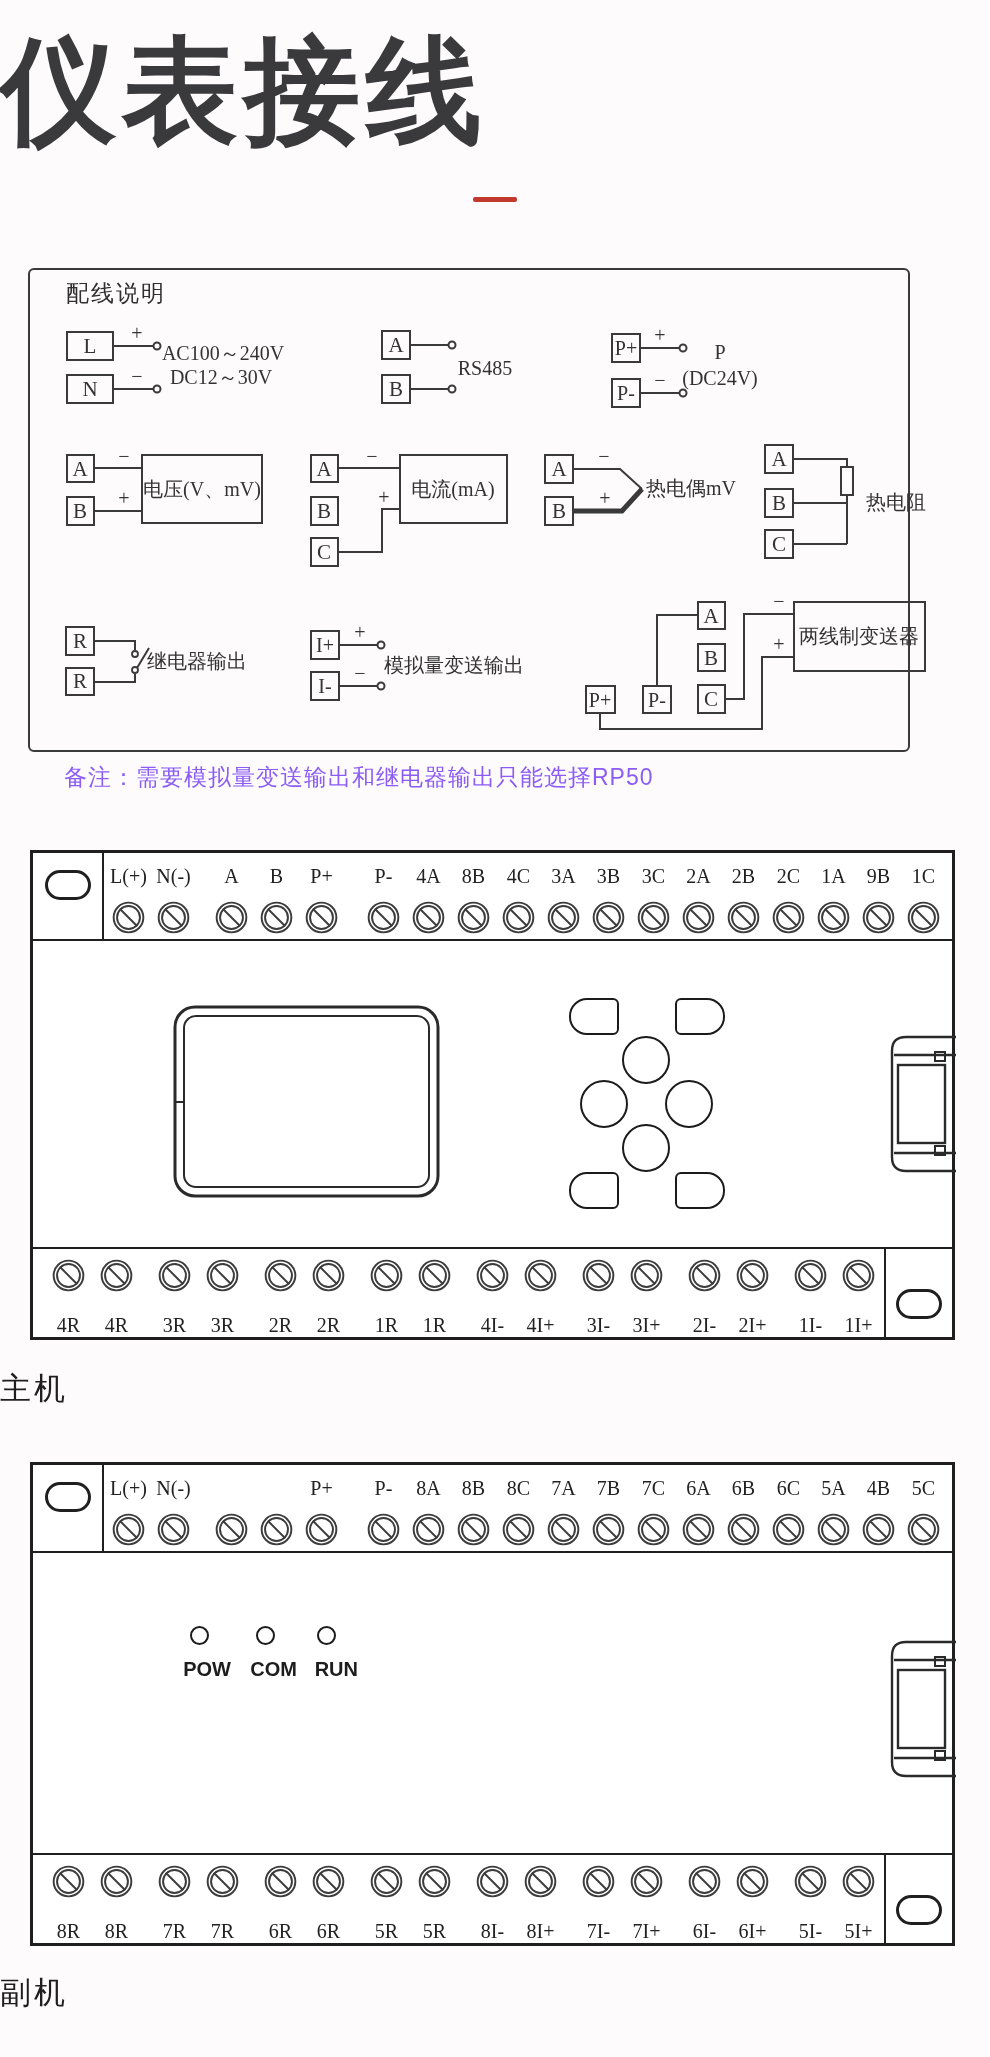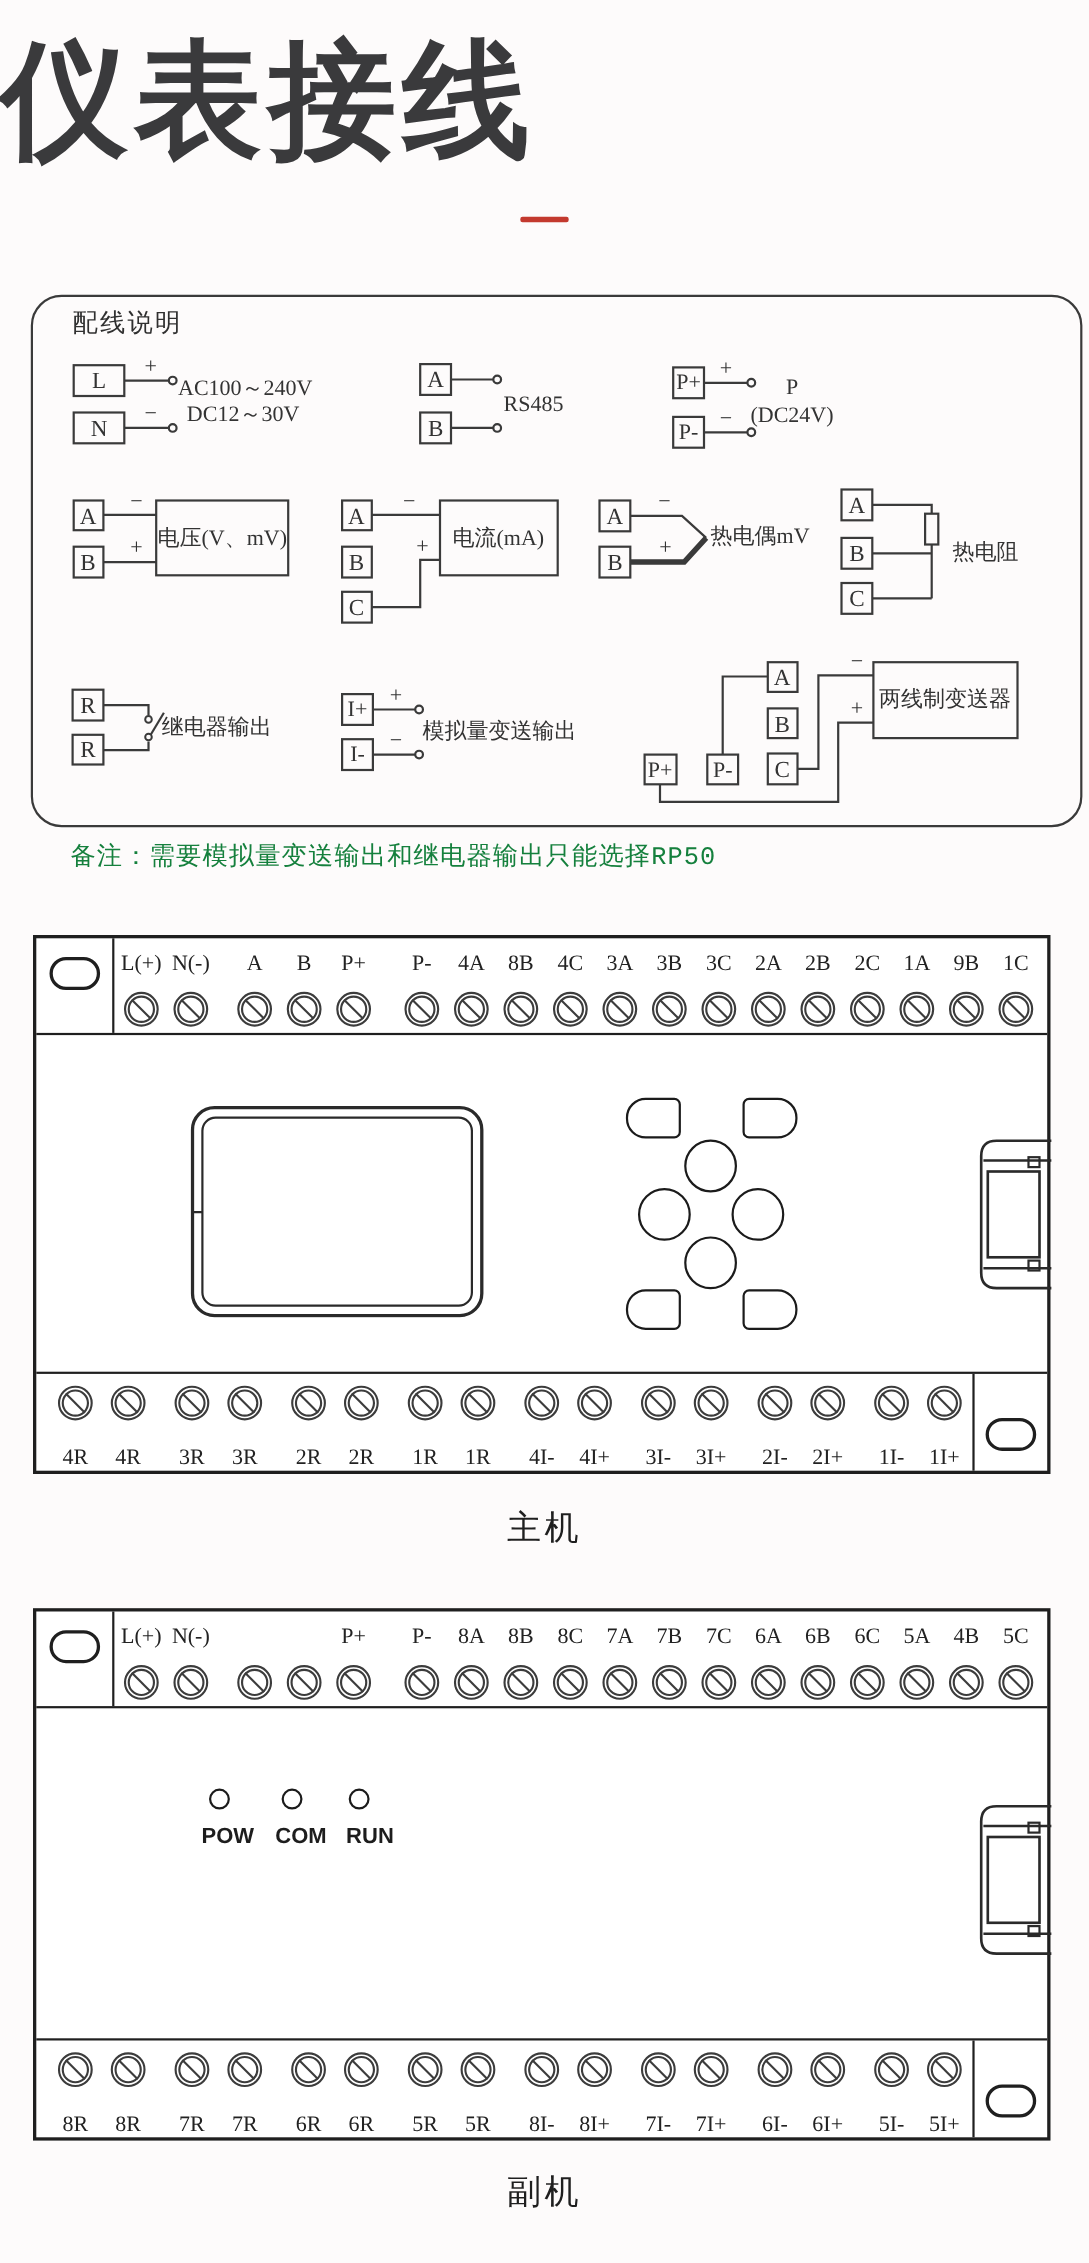--- a/index.html
+++ b/index.html
@@ -8,38 +8,38 @@
        font-family:"Liberation Serif",serif;color:#2e2e2e}
 
   
   .title{position:absolute;top:28px;left:0;width:100%;text-align:left;
          font-family:"Liberation Sans",sans-serif;font-weight:700;
          font-size:116px;line-height:1.1;letter-spacing:6px;color:#3a3a3c}
   .red-dash{position:absolute;top:197px;left:50%;transform:translateX(-50%);
             width:44px;height:5px;background:#c3392e;border-radius:2px}
 
   
-  .wbox{position:absolute;left:28px;top:268px;width:956px;height:484px;
-        border:2px solid #3a3a3a;border-radius:28px;background:transparent}
+  .wbox{position:absolute;left:28px;top:268px;width:882px;height:484px;
+        border:2px solid #3a3a3a;border-radius:6px;background:transparent}
   .wbox-heading{position:absolute;left:36px;top:8px;font-size:23px;color:#303030;
                 letter-spacing:2px;font-family:"Liberation Serif",serif}
   svg.wd{position:absolute;left:0;top:0}
   .wd .tbox{fill:none;stroke:#3a3a3a;stroke-width:2}
   .wd line,.wd path{stroke:#3a3a3a;stroke-width:2;fill:none}
   .wd .thick{stroke-width:5}
   .wd circle.node{fill:#fdfbfb;stroke:#3a3a3a;stroke-width:2}
   .wd circle.contact{fill:#fdfbfb;stroke:#3a3a3a;stroke-width:1.8}
   .wd text{font-family:"Liberation Serif",serif;font-size:20px;fill:#333;
            text-anchor:middle;dominant-baseline:central}
   .wd text.tl{font-size:21px}
   .wd text.sign{font-size:20px}
 
   
-  .note{position:absolute;left:64px;top:762px;font-size:23px;color:#15803d;
-        font-family:Liberation Mono, monospace;letter-spacing:1px}
+  .note{position:absolute;left:64px;top:762px;font-size:23px;color:#8b5cf6;
+        font-family:Liberation Sans, sans-serif;letter-spacing:1px}
 
   
   .panel{position:absolute;left:30px;width:925px;border:3px solid #1f1f1f;background:#fff}
   .panel-main{top:850px;height:490px}
   .panel-sub{top:1462px;height:484px}
   .strip{position:absolute;left:0;right:0;display:flex}
   .strip.top{top:0;height:88px;border-bottom:2px solid #1f1f1f}
   .strip.bot{bottom:0;height:90px;border-top:2px solid #1f1f1f}
   .pill-cell{flex:0 0 auto;width:71px;border-right:2px solid #1f1f1f;
              display:flex;justify-content:center;align-items:flex-start;padding-top:17px}
@@ -77,21 +77,21 @@
   .connector path,.connector rect,.connector line{fill:none;stroke:#2a2a2a;stroke-width:2.4}
   .connector rect.tab{stroke-width:2}
 
   
   .led{position:absolute;top:161px;width:64px;text-align:right}
   .led-dot{width:19px;height:19px;border:2.2px solid #1b1b1b;border-radius:50%;margin:0 auto;background:#fff}
   .led-label{margin-top:13px;font-family:"Liberation Sans",sans-serif;
              font-weight:700;font-size:20px;color:#1d1d1d}
 
   
-  .caption{position:absolute;left:0;width:100%;text-align:center;
+  .caption{position:absolute;left:0;width:100%;text-align:left;
            font-family:"Liberation Sans",sans-serif;font-size:31px;
            font-weight:500;color:#1f1f1f;letter-spacing:3px}
   .caption-main{top:1368px}
   .caption-sub{top:1972px}
 </style>
 </head>
 <body>
 
 <div class="title">仪表接线</div>
 <div class="red-dash"></div>

